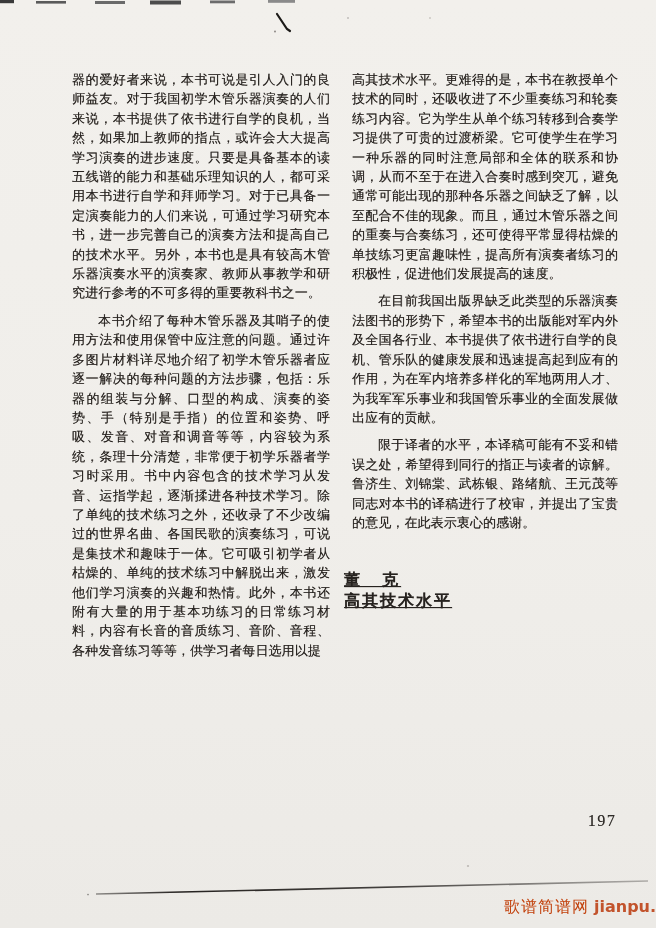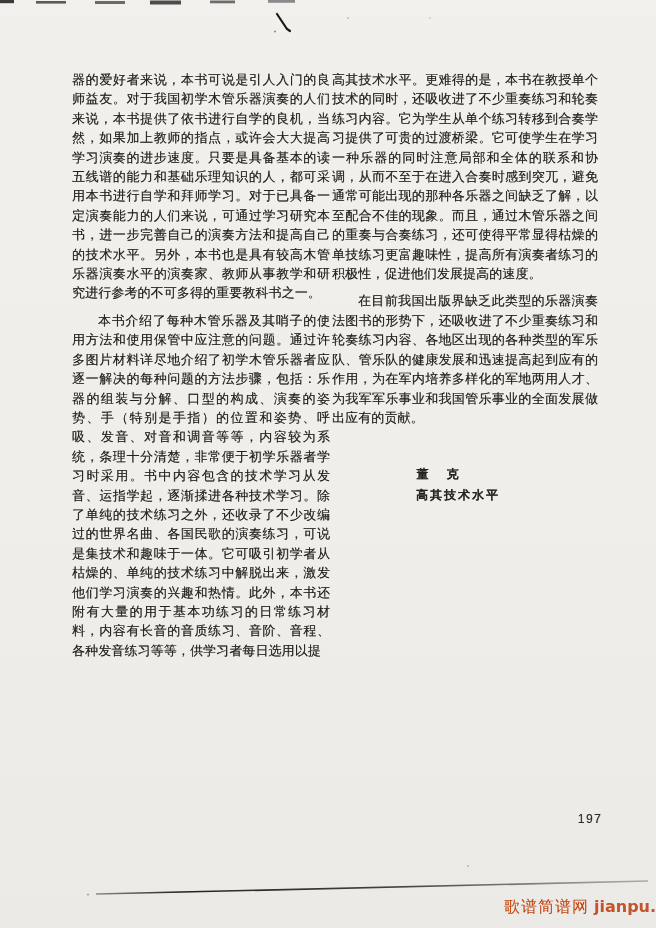--- a/index.html
+++ b/index.html
@@ -36,57 +36,58 @@
     text-justify: inter-character;
     font-weight: 500;
     text-shadow: 0.3px 0.3px 0.6px rgba(45, 38, 32, 0.55);
     letter-spacing: 0.1px;
   }
   .col-left {
     left: 64px;
     width: 274px;
   }
   .col-right {
-    left: 324px;
+    left: 344px;
     width: 282px;
   }
   .col p {
     margin: 8px;
     padding: 0;
     font-family: Liberation Mono, monospace;
   }
   .col p.indent {
     text-indent: 2em;
   }
   .signature {
     margin-top: 36px;
-    text-align: center;
-    font-size: 12px;
+    text-align: left;
+    font-size: 16px;
     line-height: 21px;
+    text-decoration: underline;
   }
   .sig-name {
     padding-right: 52px;
     letter-spacing: 3px;
     font-weight: 600;
   }
   .sig-date {
     padding-right: 14px;
     letter-spacing: 2px;
     font-weight: 600;
   }
   .page-number {
     position: absolute;
-    left: 566px;
+    left: 578px;
     top: 812px;
     width: 48px;
     text-align: center;
-    font-size: 12px;
+    font-size: 16px;
     letter-spacing: 1.5px;
     color: #2e2b28;
-    font-family: Liberation Sans, sans-serif;
+    font-family: Liberation Serif, serif;
     text-shadow: 0.3px 0.3px 0.4px rgba(45,40,35,0.5);
   }
   .watermark {
     position: absolute;
     left: 504px;
     top: 897px;
     font-size: 16px;
     font-family: "DejaVu Sans", sans-serif;
     white-space: nowrap;
   }
@@ -139,21 +140,22 @@
     </g>
   </svg>
 
   <div class="col col-left">
     <p>器的爱好者来说，本书可说是引人入门的良师益友。对于我国初学木管乐器演奏的人们来说，本书提供了依书进行自学的良机，当然，如果加上教师的指点，或许会大大提高学习演奏的进步速度。只要是具备基本的读五线谱的能力和基础乐理知识的人，都可采用本书进行自学和拜师学习。对于已具备一定演奏能力的人们来说，可通过学习研究本书，进一步完善自己的演奏方法和提高自己的技术水平。另外，本书也是具有较高木管乐器演奏水平的演奏家、教师从事教学和研究进行参考的不可多得的重要教科书之一。</p>
     <p class="indent">本书介绍了每种木管乐器及其哨子的使用方法和使用保管中应注意的问题。通过许多图片材料详尽地介绍了初学木管乐器者应逐一解决的每种问题的方法步骤，包括：乐器的组装与分解、口型的构成、演奏的姿势、手（特别是手指）的位置和姿势、呼吸、发音、对音和调音等等，内容较为系统，条理十分清楚，非常便于初学乐器者学习时采用。书中内容包含的技术学习从发音、运指学起，逐渐揉进各种技术学习。除了单纯的技术练习之外，还收录了不少改编过的世界名曲、各国民歌的演奏练习，可说是集技术和趣味于一体。它可吸引初学者从枯燥的、单纯的技术练习中解脱出来，激发他们学习演奏的兴趣和热情。此外，本书还附有大量的用于基本功练习的日常练习材料，内容有长音的音质练习、音阶、音程、各种发音练习等等，供学习者每日选用以提</p>
   </div>
 
   <div class="col col-right">
     <p>高其技术水平。更难得的是，本书在教授单个技术的同时，还吸收进了不少重奏练习和轮奏练习内容。它为学生从单个练习转移到合奏学习提供了可贵的过渡桥梁。它可使学生在学习一种乐器的同时注意局部和全体的联系和协调，从而不至于在进入合奏时感到突兀，避免通常可能出现的那种各乐器之间缺乏了解，以至配合不佳的现象。而且，通过木管乐器之间的重奏与合奏练习，还可使得平常显得枯燥的单技练习更富趣味性，提高所有演奏者练习的积极性，促进他们发展提高的速度。</p>
-    <p class="indent">在目前我国出版界缺乏此类型的乐器演奏法图书的形势下，还吸收进了不少重奏练习和轮奏练习内容、各地区出现的各种类型的军乐队、管乐队的健康发展和迅速提高起到应有的作用，为在军内培养多样化的军地两用人才、为我军军乐事业和我国管乐事业的全面发展做出应有的贡献。</p>
+    <p class="indent">在目前我国出版界缺乏此类型的乐器演奏法图书的形势下，希望本书的出版能对军内外及全国各行业、本书提供了依书进行自学的良机、管乐队的健康发展和迅速提高起到应有的作用，为在军内培养多样化的军地两用人才、为我军军乐事业和我国管乐事业的全面发展做出应有的贡献。</p>
+    <p class="indent">限于译者的水平，本译稿可能有不妥和错误之处，希望得到同行的指正与读者的谅解。鲁济生、刘锦棠、武栋银、路绪航、王元茂等同志对本书的译稿进行了校审，并提出了宝贵的意见，在此表示衷心的感谢。</p>
     <div class="signature">
       <div class="sig-name">董　克</div>
       <div class="sig-date">高其技术水平</div>
     </div>
   </div>
 
   <div class="page-number">197</div>
 
   <div class="watermark">
     <span class="wm-gray">歌谱简谱网</span><span class="wm-orange">jianpu.cn</span>

